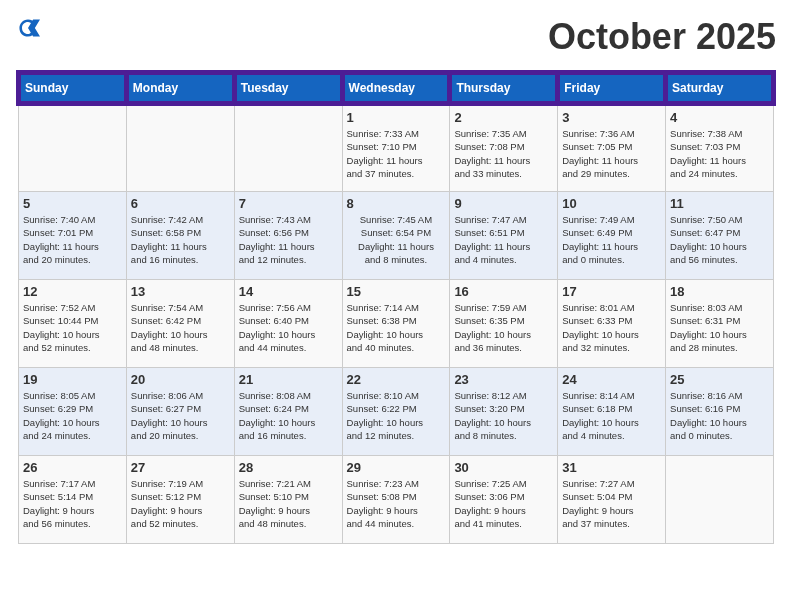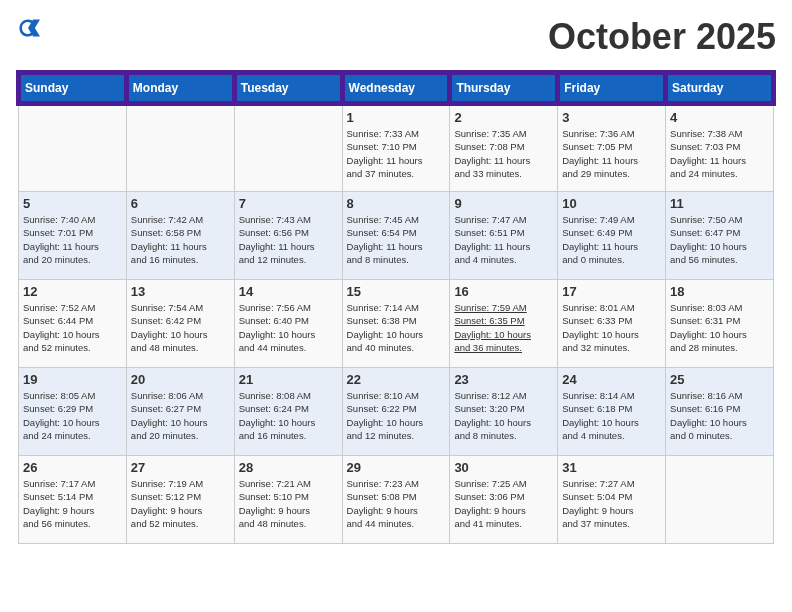--- a/index.html
+++ b/index.html
@@ -156,21 +156,21 @@
         </td>
         <td>
           <span class="day-number">7</span>
           <div class="cell-content" style="white-space: pre-line;">Sunrise: 7:43 AM
 Sunset: 6:56 PM
 Daylight: 11 hours
 and 12 minutes.</div>
         </td>
         <td>
           <span class="day-number">8</span>
-          <div class="cell-content" style="white-space: pre-line;">Sunrise: 7:45 AM
+          <div class="cell-content" style="white-space: pre-line; text-align: center;">Sunrise: 7:45 AM
 Sunset: 6:54 PM
 Daylight: 11 hours
 and 8 minutes.</div>
         </td>
         <td>
           <span class="day-number">9</span>
           <div class="cell-content" style="white-space: pre-line;">Sunrise: 7:47 AM
 Sunset: 6:51 PM
 Daylight: 11 hours
 and 4 minutes.</div>
@@ -187,21 +187,21 @@
           <div class="cell-content" style="white-space: pre-line;">Sunrise: 7:50 AM
 Sunset: 6:47 PM
 Daylight: 10 hours
 and 56 minutes.</div>
         </td>
       </tr>
       <tr>
         <td>
           <span class="day-number">12</span>
           <div class="cell-content" style="white-space: pre-line;">Sunrise: 7:52 AM
-Sunset: 6:44 PM
+Sunset: 10:44 PM
 Daylight: 10 hours
 and 52 minutes.</div>
         </td>
         <td>
           <span class="day-number">13</span>
           <div class="cell-content" style="white-space: pre-line;">Sunrise: 7:54 AM
 Sunset: 6:42 PM
 Daylight: 10 hours
 and 48 minutes.</div>
         </td>
@@ -214,21 +214,21 @@
         </td>
         <td>
           <span class="day-number">15</span>
           <div class="cell-content" style="white-space: pre-line;">Sunrise: 7:14 AM
 Sunset: 6:38 PM
 Daylight: 10 hours
 and 40 minutes.</div>
         </td>
         <td>
           <span class="day-number">16</span>
-          <div class="cell-content" style="white-space: pre-line; text-decoration: underline;">Sunrise: 7:59 AM
+          <div class="cell-content" style="white-space: pre-line;">Sunrise: 7:59 AM
 Sunset: 6:35 PM
 Daylight: 10 hours
 and 36 minutes.</div>
         </td>
         <td>
           <span class="day-number">17</span>
           <div class="cell-content" style="white-space: pre-line;">Sunrise: 8:01 AM
 Sunset: 6:33 PM
 Daylight: 10 hours
 and 32 minutes.</div>

